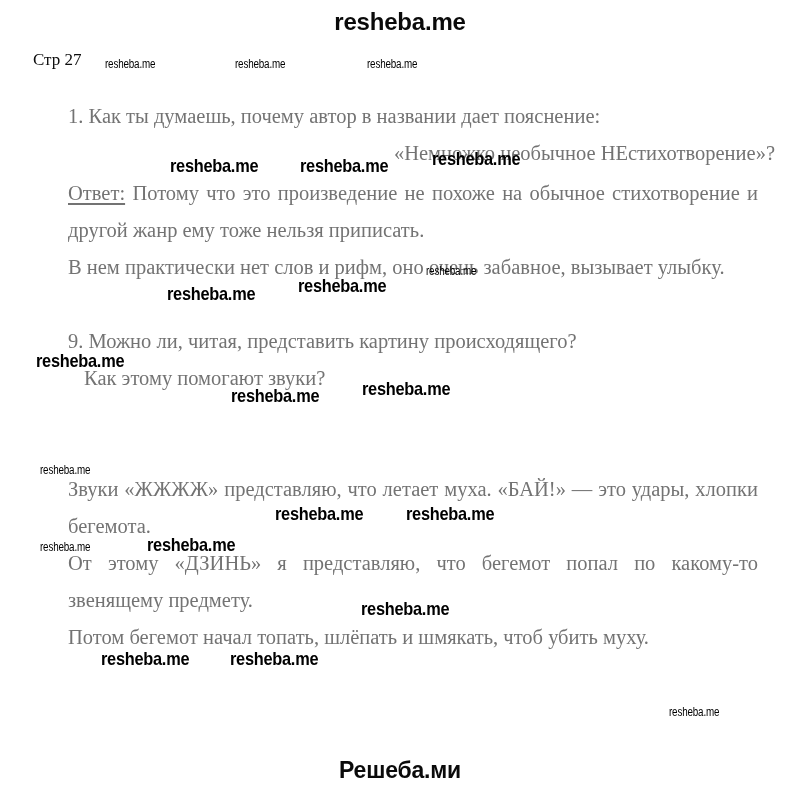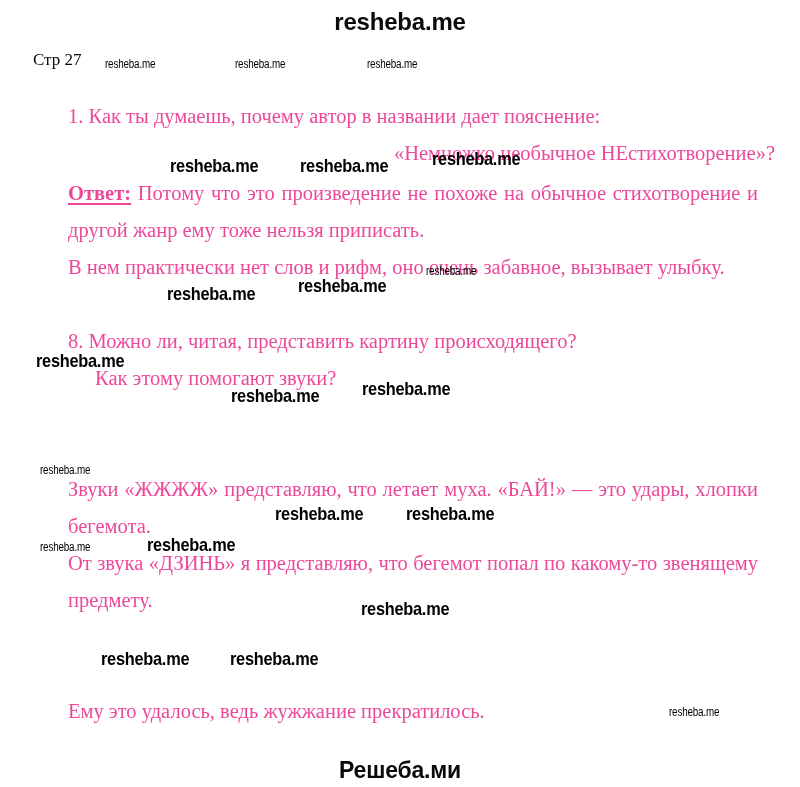--- a/index.html
+++ b/index.html
@@ -39,30 +39,29 @@
     font-size: 17px;
     line-height: 1;
     white-space: nowrap;
   }
 
   
   .para {
     position: absolute;
     font-size: 20.5px;
     line-height: 37px;
-    color: #ec4899;
+    color: #737373;
     text-align: justify;
     text-justify: inter-word;
   }
   .para.nojust { text-align: left; }
 
   .answer-label {
     text-decoration: underline;
     text-underline-offset: 3px;
-    font-weight: bold;
   }
 
   
   .wm {
     position: absolute;
     font-family: "Liberation Sans", "DejaVu Sans", sans-serif;
     color: #000000;
     white-space: nowrap;
     pointer-events: none;
   }
@@ -94,31 +93,31 @@
 
   <div class="para nojust" style="left:95px; top:135px; width:680px;text-align:right;">«Немножко необычное НЕстихотворение»?</div>
 
   <div class="para" style="left:68px; top:175px; width:690px;">
     <span class="answer-label">Ответ:</span>
     <span>Потому что это произведение не похоже на обычное стихотворение и другой жанр ему тоже нельзя приписать.</span>
   </div>
 
   <div class="para" style="left:68px; top:249px; width:690px;">В нем практически нет слов и рифм, оно очень забавное, вызывает улыбку.</div>
 
-  <div class="para" style="left:68px; top:323px; width:690px;">8. Можно ли, читая, представить картину происходящего?</div>
+  <div class="para" style="left:68px; top:323px; width:690px;">9. Можно ли, читая, представить картину происходящего?</div>
 
-  <div class="para nojust" style="left:95px; top:360px; width:680px;">Как этому помогают звуки?</div>
+  <div class="para nojust" style="left:84px; top:360px; width:680px;">Как этому помогают звуки?</div>
 
 
   <div class="para" style="left:68px; top:471px; width:690px;">Звуки «ЖЖЖЖ» представляю, что летает муха. «БАЙ!» — это удары, хлопки бегемота.</div>
 
-  <div class="para" style="left:68px; top:545px; width:690px;">От звука «ДЗИНЬ» я представляю, что бегемот попал по какому-то звенящему предмету.</div>
+  <div class="para" style="left:68px; top:545px; width:690px;">От этому «ДЗИНЬ» я представляю, что бегемот попал по какому-то звенящему предмету.</div>
 
+  <div class="para" style="left:68px; top:619px; width:690px;">Потом бегемот начал топать, шлёпать и шмякать, чтоб убить муху.</div>
 
-  <div class="para nojust" style="left:68px; top:693px; width:690px;">Ему это удалось, ведь жужжание прекратилось.</div>
 
   <div id="footer-mark" class="site-mark">Решеба.ми</div>
 
   <div id="watermark-layer">
       <div class="wm wm-small" style="left: 105px; top: 57px;">resheba.me</div>
       <div class="wm wm-small" style="left: 235px; top: 57px;">resheba.me</div>
       <div class="wm wm-small" style="left: 367px; top: 57px;">resheba.me</div>
       <div class="wm wm-small" style="left: 426px; top: 264px;">resheba.me</div>
       <div class="wm wm-small" style="left: 40px; top: 463px;">resheba.me</div>
       <div class="wm wm-small" style="left: 40px; top: 540px;">resheba.me</div>

